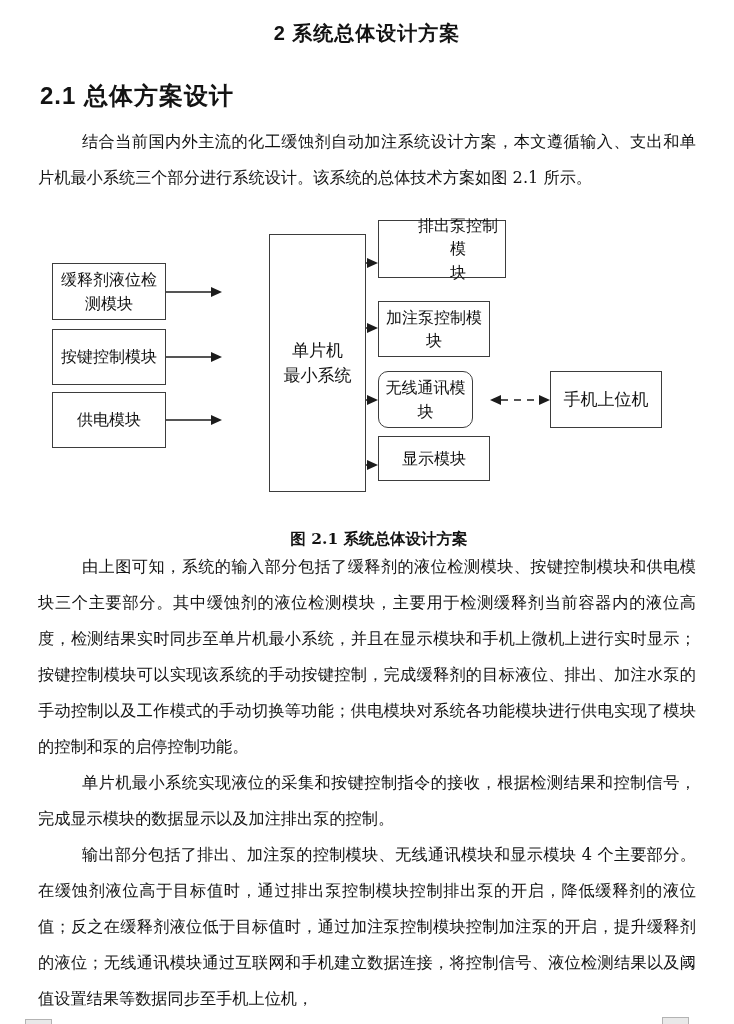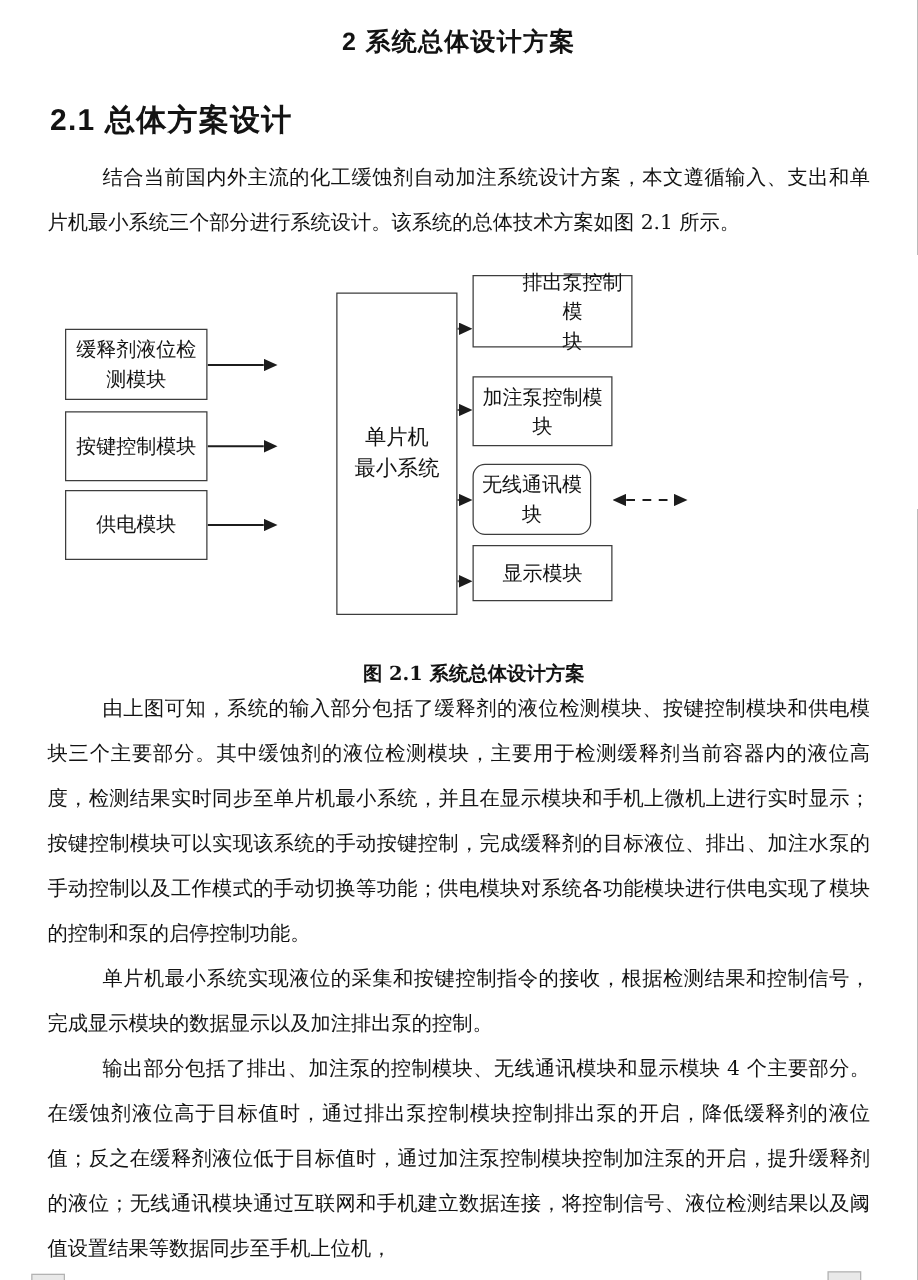--- a/index.html
+++ b/index.html
@@ -122,20 +122,21 @@
 测模块</div>
     <div class="dbox box-in3">供电模块</div>
     <div class="dbox box-mcu big">单片机
 最小系统</div>
     <div class="dbox box-out1">排出泵控制模
 块</div>
     <div class="dbox box-out2">加注泵控制模
 块</div>
     <div class="dbox box-out3">无线通讯模块</div>
     <div class="dbox box-out4">显示模块</div>
+    <div class="dbox box-phone big">手机上位机</div>
   </div>
 
   <div class="figure-caption">图 2.1  系统总体设计方案</div>
 
   <div class="body-text para-rest">
     <p>由上图可知，系统的输入部分包括了缓释剂的液位检测模块、按键控制模块和供电模块三个主要部分。其中缓蚀剂的液位检测模块，主要用于检测缓释剂当前容器内的液位高度，检测结果实时同步至单片机最小系统，并且在显示模块和手机上微机上进行实时显示；按键控制模块可以实现该系统的手动按键控制，完成缓释剂的目标液位、排出、加注水泵的手动控制以及工作模式的手动切换等功能；供电模块对系统各功能模块进行供电实现了模块的控制和泵的启停控制功能。</p>
     <p>单片机最小系统实现液位的采集和按键控制指令的接收，根据检测结果和控制信号，完成显示模块的数据显示以及加注排出泵的控制。</p>
     <p>输出部分包括了排出、加注泵的控制模块、无线通讯模块和显示模块 4 个主要部分。在缓蚀剂液位高于目标值时，通过排出泵控制模块控制排出泵的开启，降低缓释剂的液位值；反之在缓释剂液位低于目标值时，通过加注泵控制模块控制加注泵的开启，提升缓释剂的液位；无线通讯模块通过互联网和手机建立数据连接，将控制信号、液位检测结果以及阈值设置结果等数据同步至手机上位机，</p>
   </div>
 

